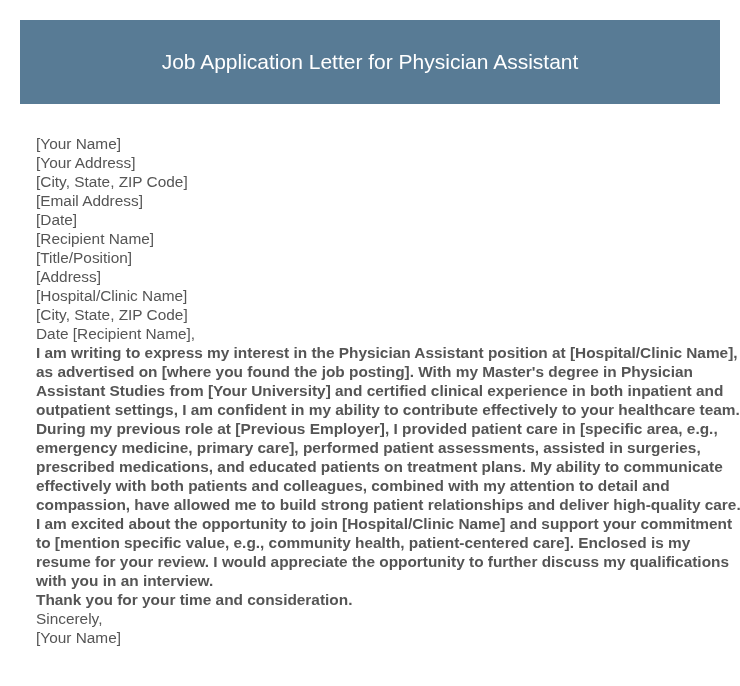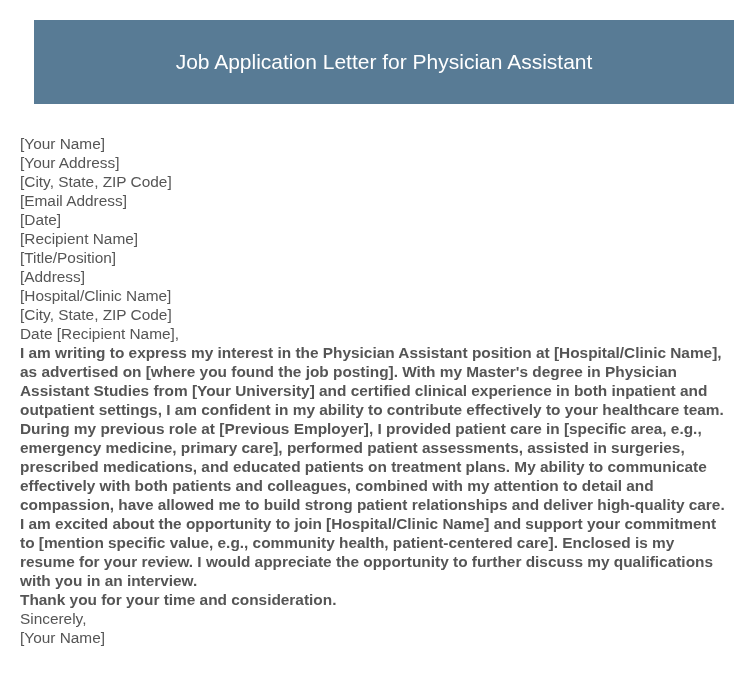--- a/index.html
+++ b/index.html
@@ -9,40 +9,40 @@
     }
     body {
       width: 740px;
       height: 686px;
       position: relative;
       overflow: hidden;
       font-family: "Liberation Sans", sans-serif;
     }
     .header {
       position: absolute;
-      left: 34px;
+      left: 20px;
       top: 20px;
       width: 700px;
       height: 84px;
       background: #587b95;
       display: flex;
       align-items: center;
       justify-content: center;
     }
     .header-title {
       color: #ffffff;
       font-family: "Liberation Sans", sans-serif;
       font-size: 21px;
       font-weight: normal;
       letter-spacing: 0px;
       margin: 0;
     }
     .letter {
       position: absolute;
-      left: 20px;
+      left: 36px;
       top: 134px;
       width: 705px;
       color: #555555;
       font-family: "Liberation Sans", sans-serif;
       font-size: 15.4px;
       line-height: 19px;
     }
     .line {
       display: block;
       white-space: nowrap;

